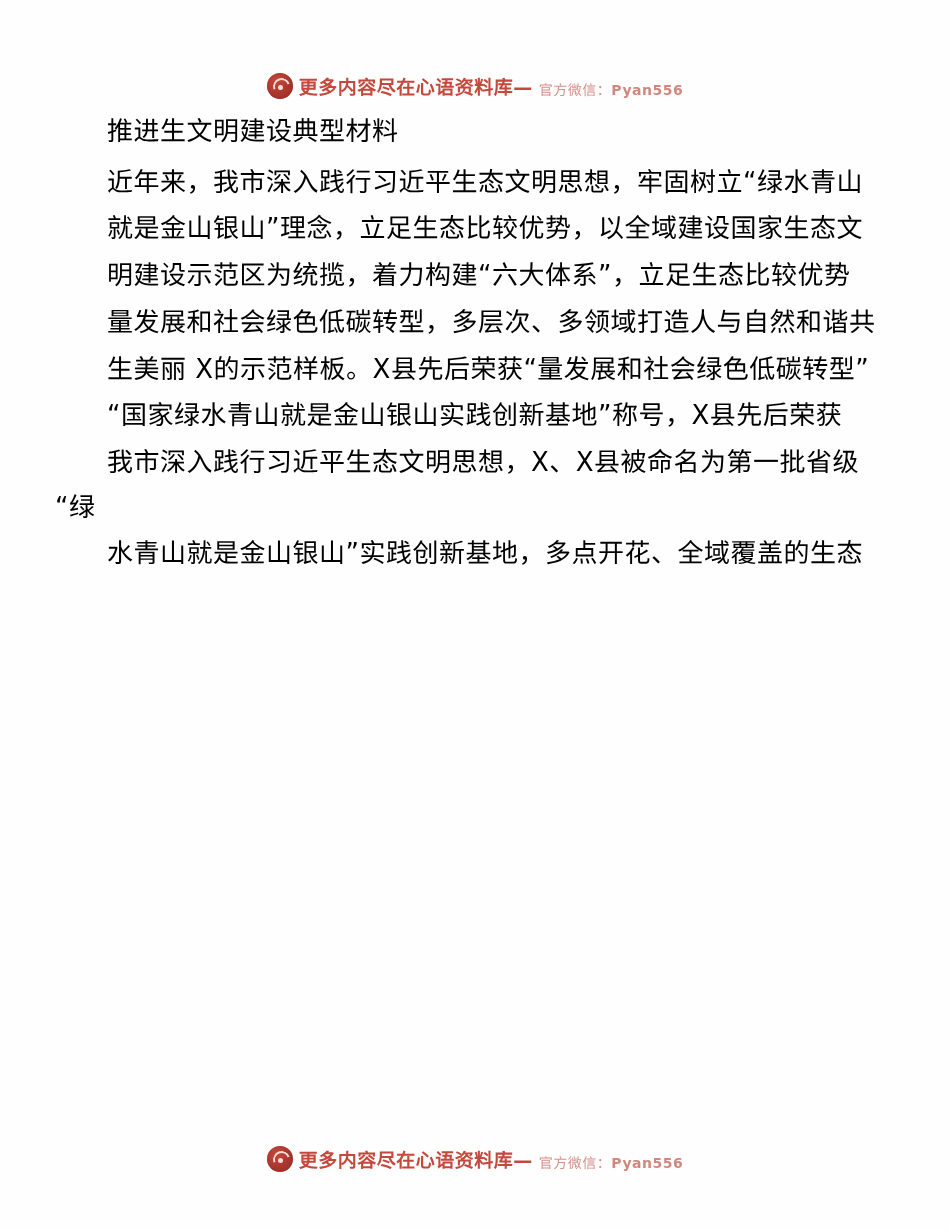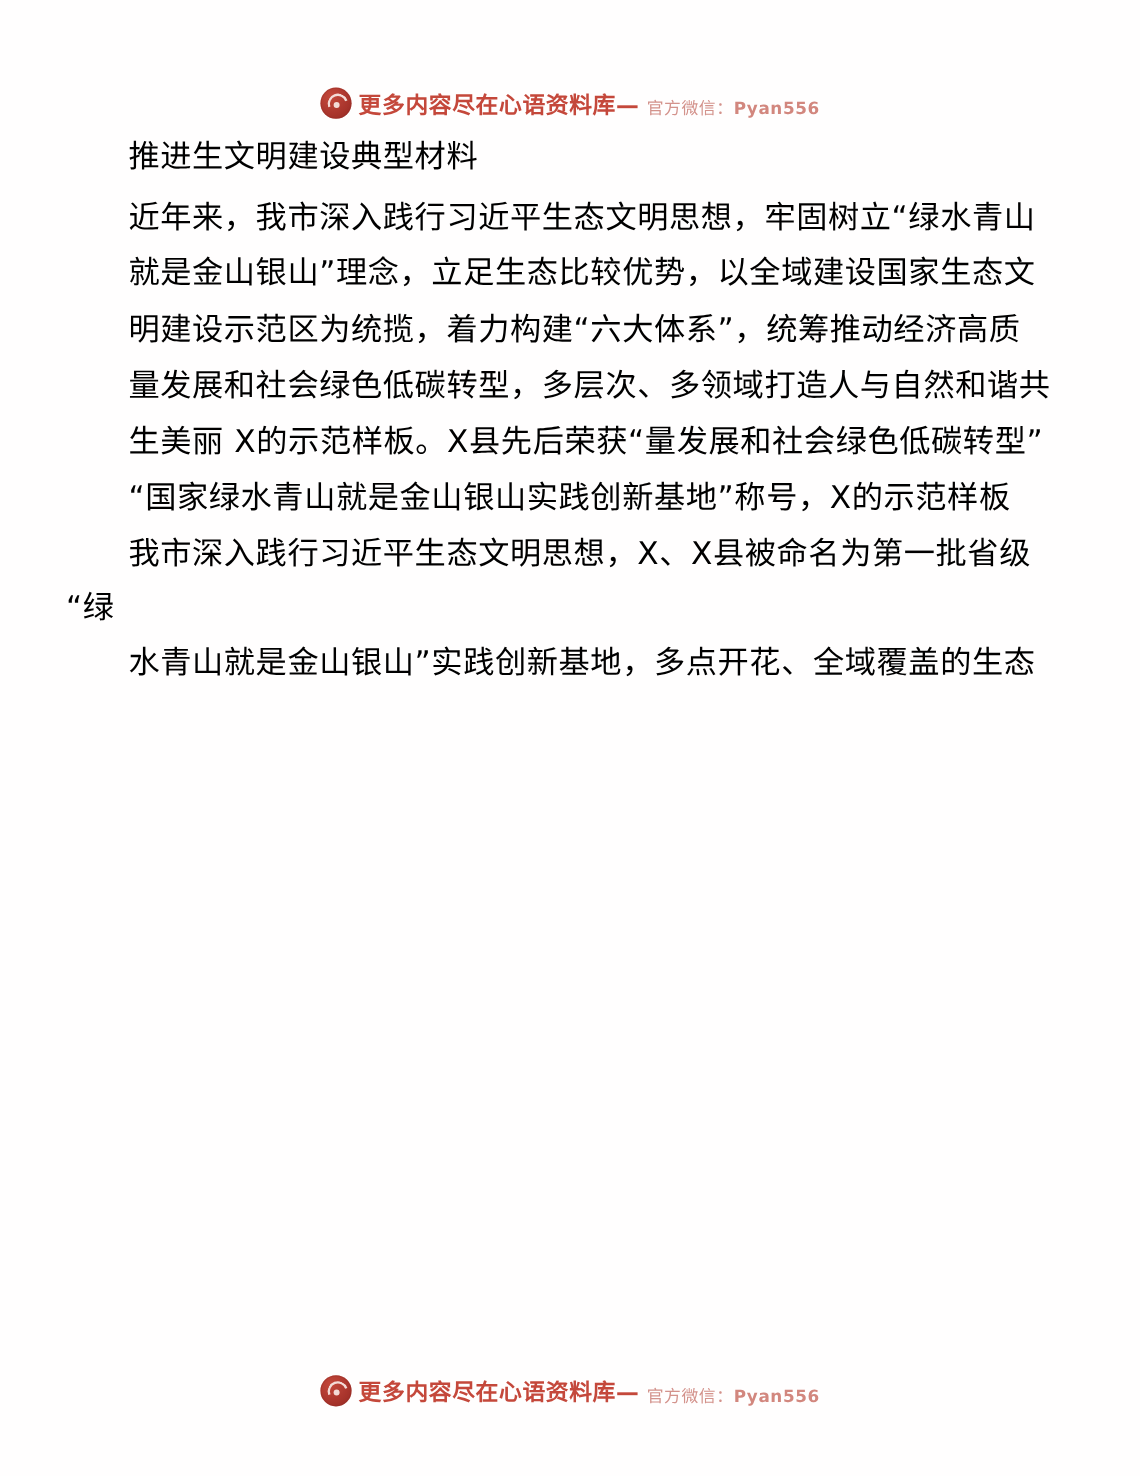--- a/index.html
+++ b/index.html
@@ -112,24 +112,24 @@
   <div class="watermark top">
     <span class="wm-logo"></span>
     <span class="wm-text">更多内容尽在心语资料库—</span>
     <span class="wm-text sub"><span>官方微信：</span><span class="handle">Pyan556</span></span>
   </div>
 
   <div class="doc-body">
     <p class="para title">推进生文明建设典型材料</p>
     <p class="para">近年来，我市深入践行习近平生态文明思想，牢固树立“绿水青山</p>
     <p class="para">就是金山银山”理念，立足生态比较优势，以全域建设国家生态文</p>
-    <p class="para">明建设示范区为统揽，着力构建“六大体系”，统筹推动经济高质</p>
+    <p class="para">明建设示范区为统揽，着力构建“六大体系”，立足生态比较优势</p>
     <p class="para">量发展和社会绿色低碳转型，多层次、多领域打造人与自然和谐共</p>
     <p class="para">生美丽 X的示范样板。X县先后荣获“量发展和社会绿色低碳转型”</p>
-    <p class="para">“国家绿水青山就是金山银山实践创新基地”称号，X的示范样板</p>
+    <p class="para">“国家绿水青山就是金山银山实践创新基地”称号，X县先后荣获</p>
     <p class="para">我市深入践行习近平生态文明思想，X、X县被命名为第一批省级“绿</p>
     <p class="para">水青山就是金山银山”实践创新基地，多点开花、全域覆盖的生态</p>
   </div>
 
   <div class="watermark bottom">
     <span class="wm-logo"></span>
     <span class="wm-text">更多内容尽在心语资料库—</span>
     <span class="wm-text sub"><span>官方微信：</span><span class="handle">Pyan556</span></span>
   </div>
 

